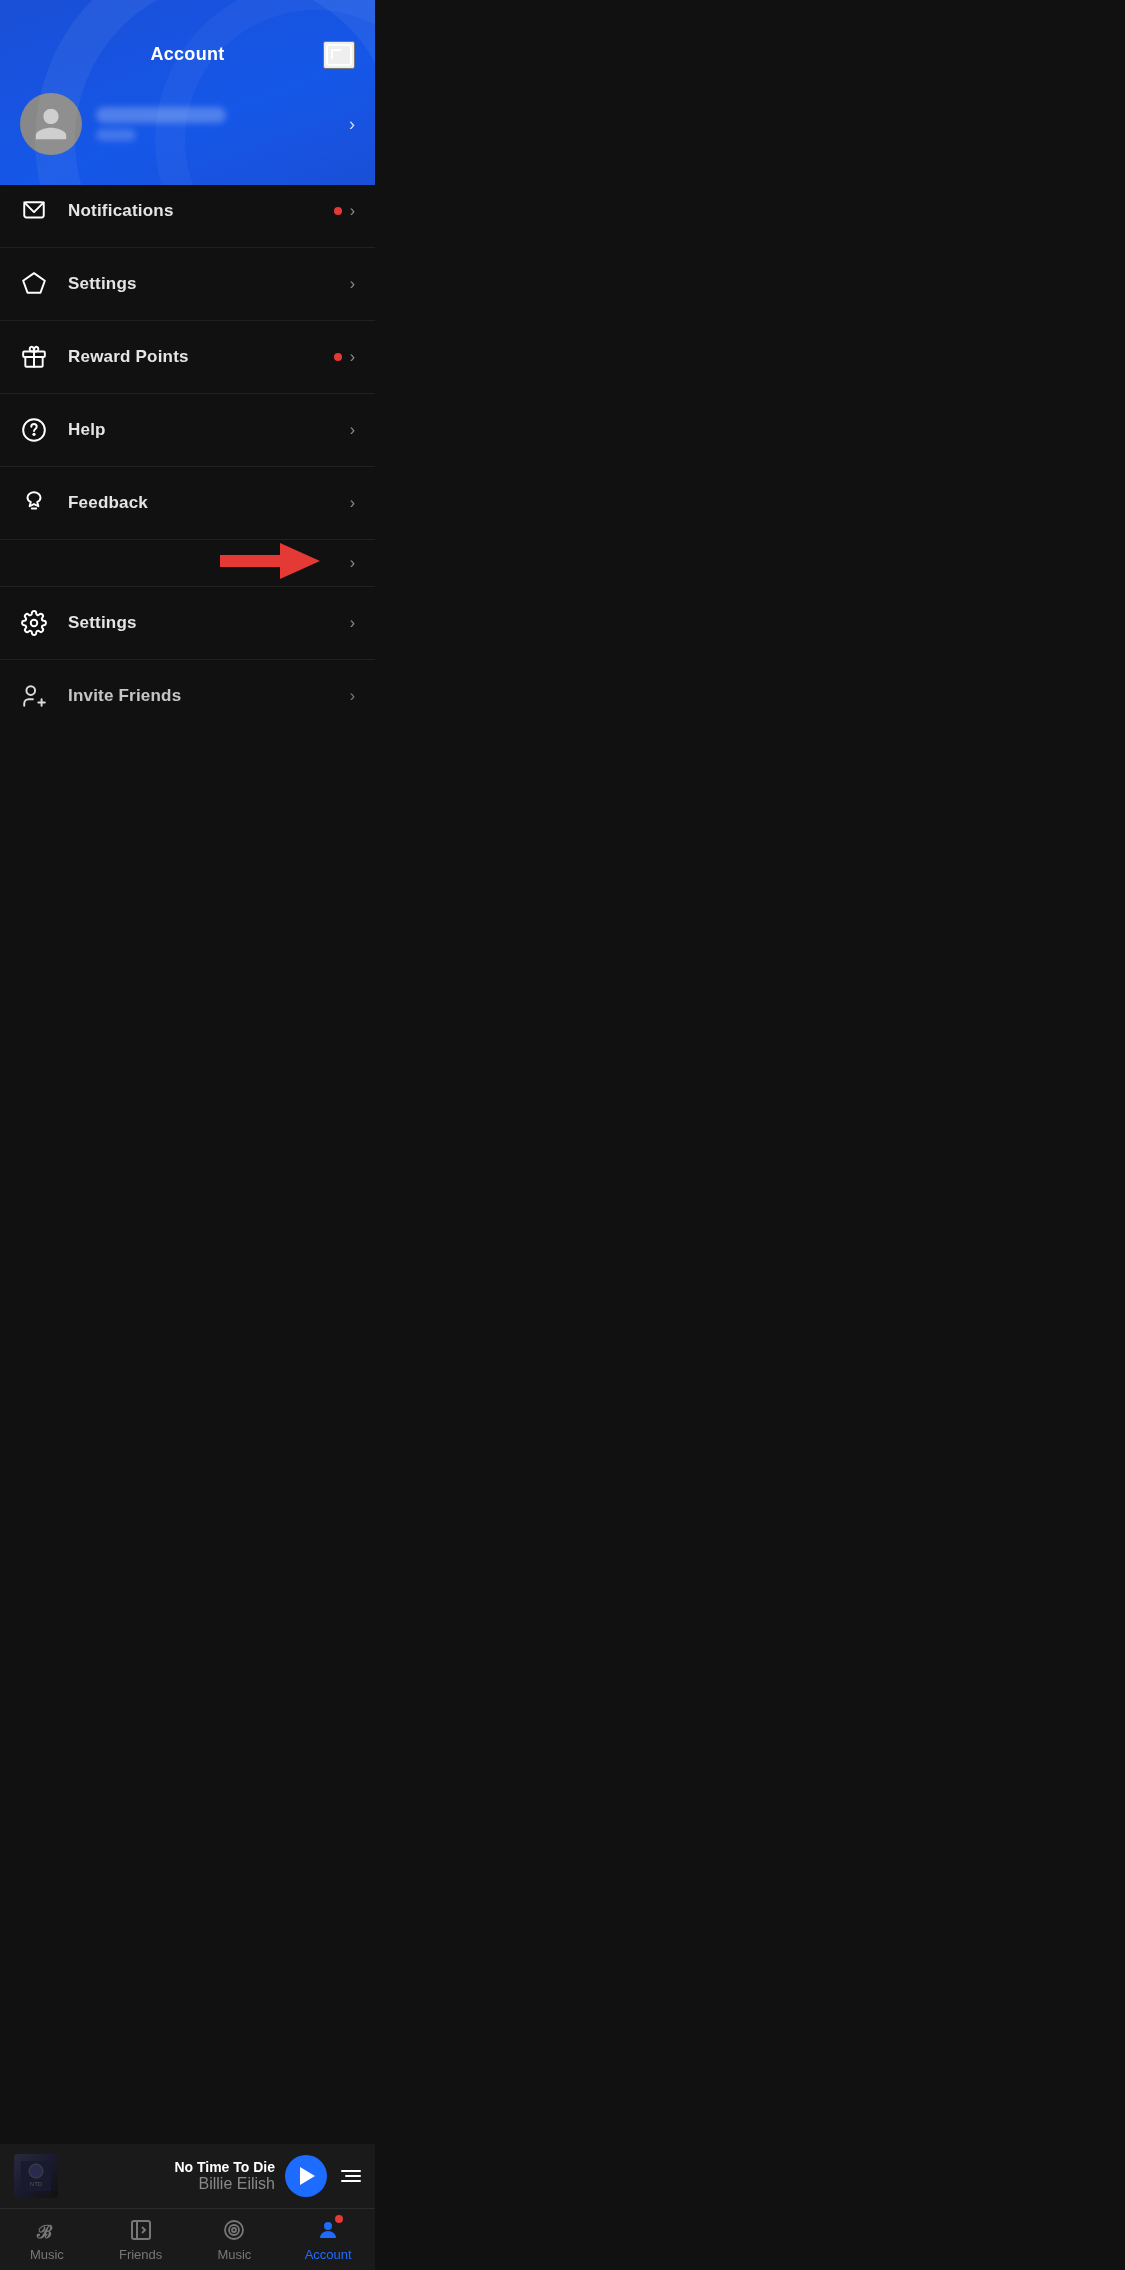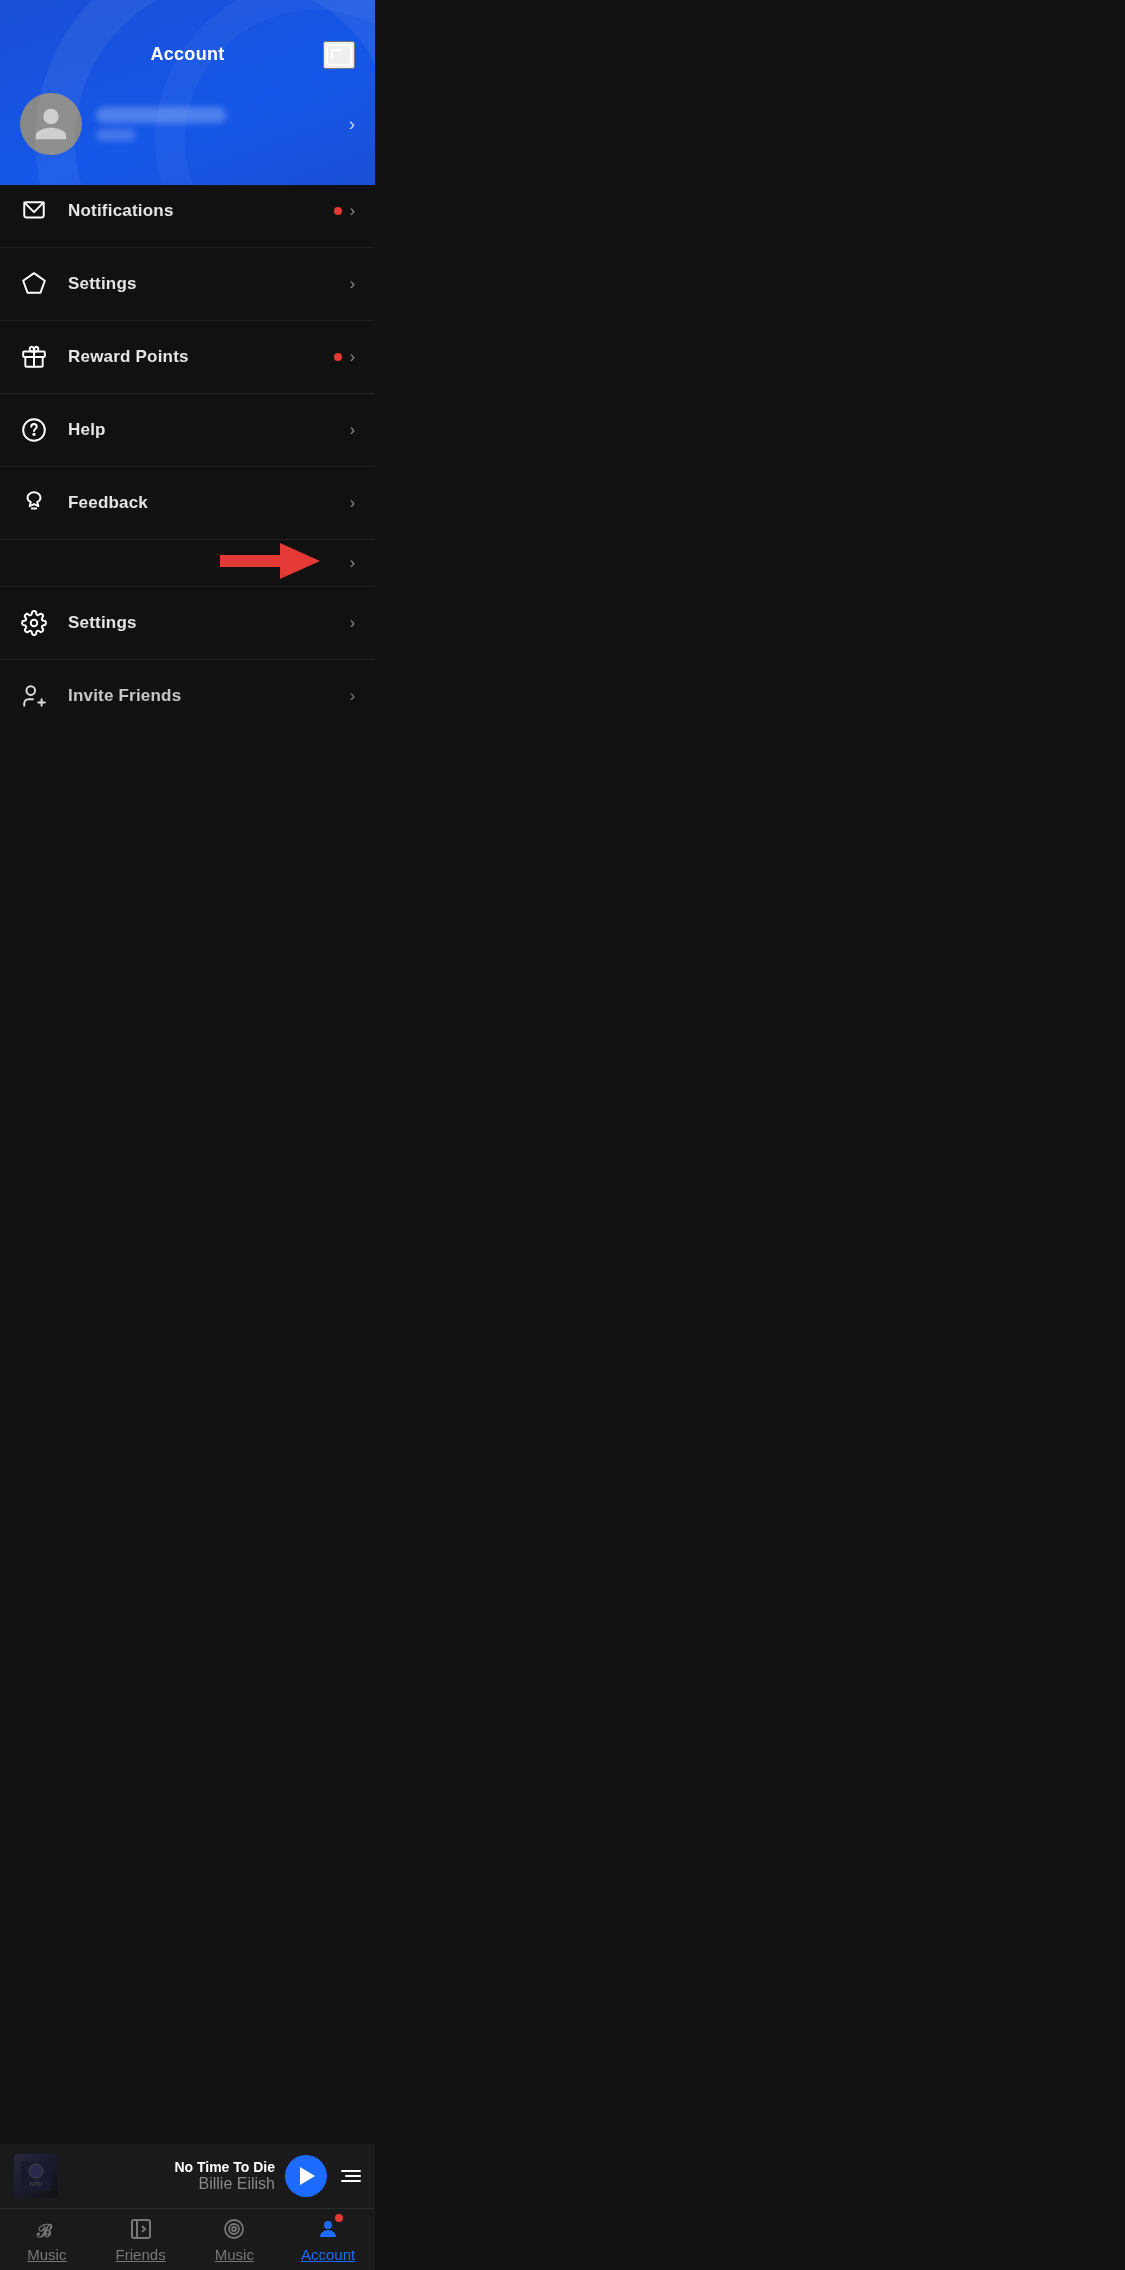--- a/index.html
+++ b/index.html
@@ -336,23 +336,22 @@
       justify-content: center;
       position: relative;
     }
 
     .nav-icon svg {
       width: 24px;
       height: 24px;
     }
 
     .nav-label {
-      font-size: 15px;
+      font-size: 13px;
       color: #777;
-      text-decoration: underline;
     }
 
     .nav-label.active {
       color: #1e6bff;
     }
 
     .nav-item-account .nav-icon svg {
       fill: #1e6bff;
     }
 

